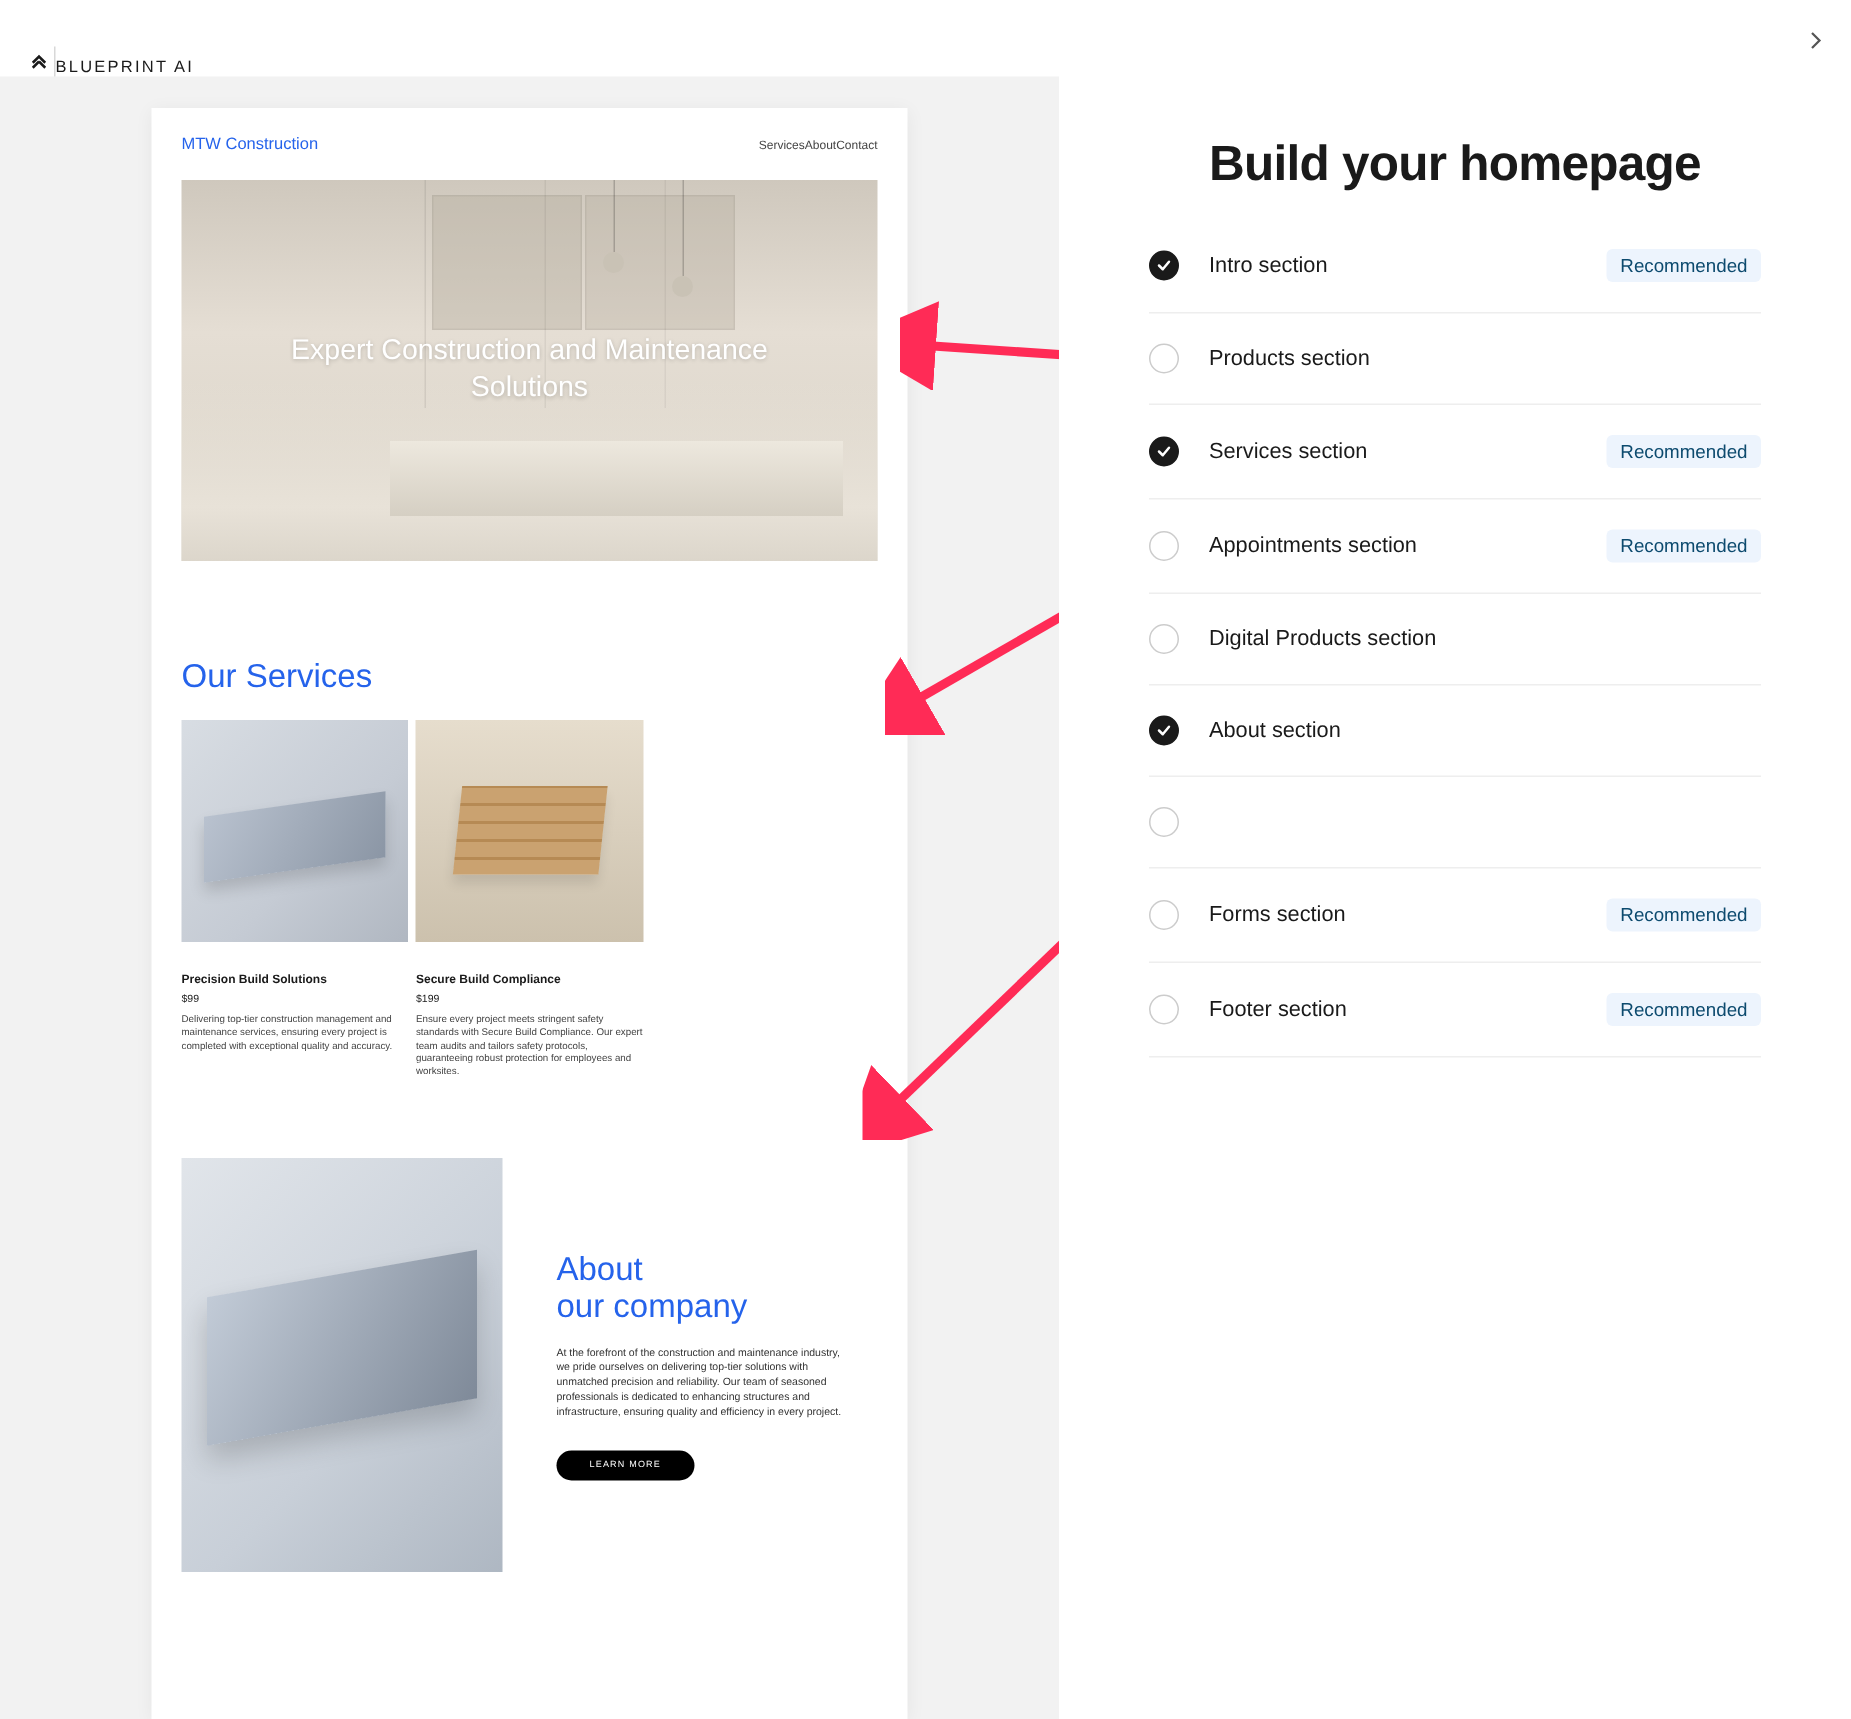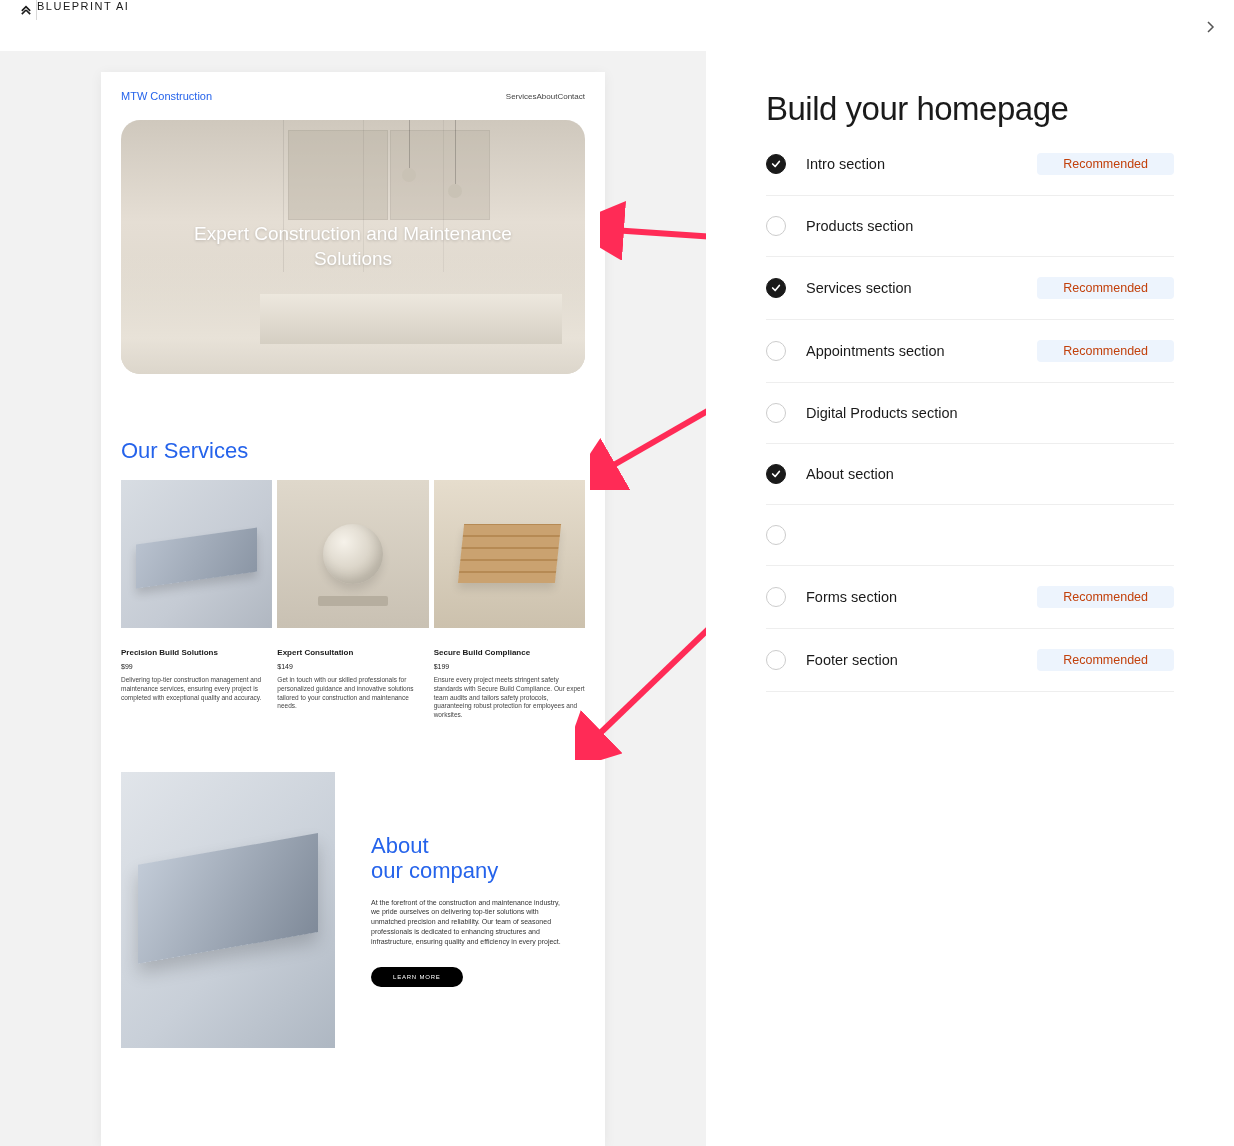--- a/index.html
+++ b/index.html
@@ -20,21 +20,21 @@
   width: 706px;
   background: #f2f2f2;
   display: flex;
   flex-direction: column;
   position: relative;
 }
 .header {
   height: 52px;
   background: #fff;
   display: flex;
-  align-items: flex-start;
+  align-items: flex-end;
   padding: 0 16px;
   border-bottom: 1px solid #f2f2f2;
 }
 .logo-icon svg { display: block; }
 .divider-vert {
   width: 1px;
   height: 20px;
   background: #d8d8d8;
 }
 .brand-label {
@@ -77,21 +77,20 @@
 }
 .hero {
   margin: 0 20px;
   height: 254px;
   background: linear-gradient(180deg,#cfc8bd 0%,#e5ded4 40%,#d8d2c6 100%);
   position: relative;
   display: flex;
   align-items: center;
   justify-content: center;
   overflow: hidden;
-  border-radius: 19px;
 }
 .hero::before {
   content:"";
   position:absolute;
   bottom:0; left:0; right:0; height:120px;
   background: linear-gradient(180deg, transparent, #e8e2d8 70%, #dcd6cb);
 }
 .hero::after{
   content:"";
   position:absolute;
@@ -201,23 +200,24 @@
   top: 18px;
   right: 14px;
   width: 18px;
   height: 18px;
   display:flex;align-items:center;justify-content:center;
   cursor:pointer;
   color:#555;
 }
 .panel-title {
   font-size: 33px;
-  font-weight: 400;
+  font-weight: 700;
   letter-spacing: -0.5px;
-  margin-bottom: 5px;
+  margin-bottom: 18px;
+  text-align: center;
 }
 .panel-sub {
   font-size: 14px;
   color: #666;
   line-height: 1.5;
   margin-bottom: 38px;
   max-width: 360px;
 }
 .section-list {}
 .section-row {
@@ -240,23 +240,23 @@
   background: #1a1a1a;
   border-color: #1a1a1a;
 }
 .check.checked svg { display:block; }
 .section-label {
   font-size: 14.5px;
   flex: 1;
 }
 .rec-badge {
   background: #edf4fd;
-  color: #c2410c;
+  color: #0c4a6e;
   font-size: 12.5px;
-  padding: 4px 26px;
+  padding: 4px 9px;
   border-radius: 4px;
 }
 </style>
 </head>
 <body>
 
 <div class="app">
 
   <div class="left-panel">
     <div class="header">
@@ -295,26 +295,20 @@
         <div class="services-section">
           <div class="services-heading">Our Services</div>
           <div class="services-grid">
             <div class="svc-card">
               <div class="svc-img img1"></div>
               <div class="svc-title">Precision Build Solutions</div>
               <div class="svc-price">$99</div>
               <div class="svc-desc">Delivering top-tier construction management and maintenance services, ensuring every project is completed with exceptional quality and accuracy.</div>
             </div>
             <div class="svc-card">
-              <div class="svc-img img2"></div>
-              <div class="svc-title">Expert Consultation</div>
-              <div class="svc-price">$149</div>
-              <div class="svc-desc">Get in touch with our skilled professionals for personalized guidance and innovative solutions tailored to your construction and maintenance needs.</div>
-            </div>
-            <div class="svc-card">
               <div class="svc-img img3"></div>
               <div class="svc-title">Secure Build Compliance</div>
               <div class="svc-price">$199</div>
               <div class="svc-desc">Ensure every project meets stringent safety standards with Secure Build Compliance. Our expert team audits and tailors safety protocols, guaranteeing robust protection for employees and worksites.</div>
             </div>
           </div>
         </div>
 
         <div class="about-section">
           <div class="about-img"></div>

